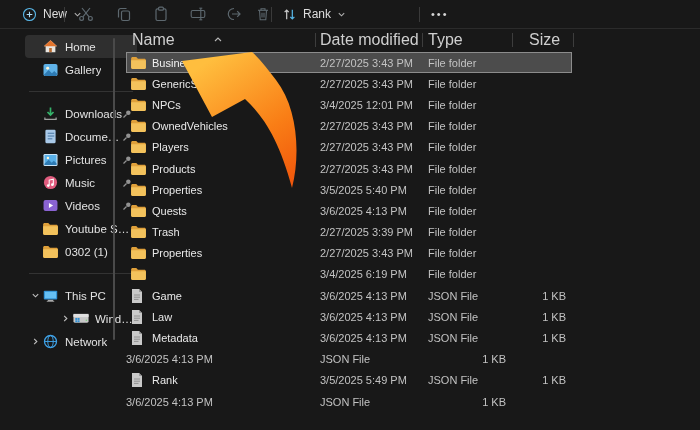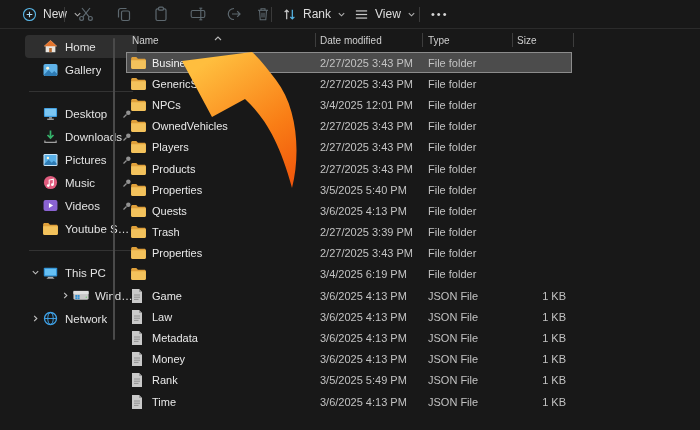--- a/index.html
+++ b/index.html
@@ -25,24 +25,24 @@
   .side-item.sel{background:#2f2f2f;}
   .side-item.indent{margin-left:34px;}
   .chev-slot{width:14px;min-width:14px;display:flex;justify-content:center;align-items:center;}
   .side-icon{width:17px;min-width:17px;display:flex;align-items:center;justify-content:center;margin-right:6px;}
   .side-label{overflow:hidden;text-overflow:ellipsis;}
   .pin{margin-left:auto;margin-right:2px;display:flex;align-items:center;opacity:.85;}
   .side-divider{height:1px;background:#333;margin:10px 8px;}
   .side-scroll{position:absolute;left:113px;top:38px;width:2px;height:302px;background:#4a4a4a;border-radius:2px;}
   
   .list{position:absolute;left:126px;top:30px;width:446px;z-index:5;}
-  .header-row{position:relative;height:20px;display:grid;grid-template-columns:194px 108px 84px 60px;align-items:center;font-size:10px;color:#cfcfcf;}
+  .header-row{position:relative;height:20px;display:grid;grid-template-columns:194px 108px 84px 60px;align-items:center;font-size:16px;color:#cfcfcf;}
   .hcell{padding-left:0;}
   .hcell.namecol{padding-left:6px;position:relative;}
-  .hcell.sizecol{padding-left:5px;}
+  .hcell.sizecol{padding-left:17px;}
   .sortasc{position:absolute;left:88px;top:-3px;}
   .csep{position:absolute;top:3px;width:1px;height:14px;background:#3d3d3d;}
   .c1{left:189px}.c2{left:296px}.c3{left:386px}.c4{left:447px}
   .rows{margin-top:2px;}
   .row{height:21.2px;display:grid;grid-template-columns:194px 108px 84px 60px;align-items:center;font-size:11px;color:#c2c2c2;}
   .row .name-cell{display:flex;align-items:center;gap:6px;padding-left:5px;color:#e8e8e8;overflow:hidden;white-space:nowrap;}
   .row .file-icon{display:flex;align-items:center;width:15px;min-width:15px;}
   .row .size-cell{text-align:right;padding-right:6px;}
   .row.selected{background:#4c4c4c;outline:1px solid #8c8c8c;outline-offset:-1px;}
   .row.selected .name-cell{color:#f2f2f2;}
@@ -132,35 +132,20 @@
           <path d="M11 3 V12.8 M8.8 10.6 L11 12.8 L13.2 10.6" stroke="#58b7e8"></path>
         </svg>
     </span>
     <span>Rank</span>
     <span class="tbi">
       <svg width="9" height="9" viewBox="0 0 10 10">
           <path d="M2 3.5 L5 6.5 L8 3.5" stroke="#b0b0b0" stroke-width="1.2" fill="none"></path>
         </svg>
     </span>
   </button>
-  <button class="tb b-view">
-    <span class="tbi">
-      <svg width="15" height="15" viewBox="0 0 16 16" stroke="#c9c9c9" stroke-width="1.3">
-          <line x1="2" y1="4.2" x2="14" y2="4.2"></line>
-          <line x1="2" y1="8" x2="14" y2="8"></line>
-          <line x1="2" y1="11.8" x2="14" y2="11.8"></line>
-        </svg>
-    </span>
-    <span>View</span>
-    <span class="tbi">
-      <svg width="9" height="9" viewBox="0 0 10 10">
-          <path d="M2 3.5 L5 6.5 L8 3.5" stroke="#b0b0b0" stroke-width="1.2" fill="none"></path>
-        </svg>
-    </span>
-  </button>
   <div class="sep s3"></div>
   <button class="tb b-more">
     <span>•••</span>
   </button>
 </div>
 
 <div class="sidebar">
   <div>
       <div class="side-item sel">
         <span class="chev-slot"></span>
@@ -182,53 +167,55 @@
             <path d="M1 12.5 L6 7.5 L9.5 11 L12 8.5 L15 11.5 V12 C15 13.1 14.1 14 13 14 H3 C1.9 14 1 13.1 1 12 Z" fill="#2e7bb4"></path>
           </svg>
         </span>
         <span class="side-label">Gallery</span>
       </div>
       <div class="side-divider"></div>
       <div class="side-item">
         <span class="chev-slot"></span>
         <span class="side-icon">
           <svg width="15" height="15" viewBox="0 0 16 16">
-            <rect x="1" y="2" width="14" height="9.6" rx="1" fill="#3f9ee0"></rect>
-            <rect x="2.1" y="3.1" width="11.8" height="7.4" fill="#7cc6f2"></rect>
-            <rect x="6.5" y="11.8" width="3" height="1.7" fill="#9a9a9a"></rect>
-            <rect x="4.5" y="13.5" width="7" height="1.2" fill="#bdbdbd"></rect>
-          </svg>
-        </span>
-        <span class="side-label">Desktop</span>
-        <span class="pin">
-          <svg width="10" height="10" viewBox="0 0 12 12">
-            <circle cx="7.6" cy="4.4" r="2.7" fill="#a8a8a8"></circle>
-            <line x1="5.4" y1="6.6" x2="1.8" y2="10.2" stroke="#a8a8a8" stroke-width="1.4"></line>
-          </svg>
-        </span>
-      </div>
-      <div class="side-item">
-        <span class="chev-slot"></span>
-        <span class="side-icon">
-          <svg width="15" height="15" viewBox="0 0 16 16">
             <path d="M8 1.5 V9.5 M4.8 6.4 L8 9.7 L11.2 6.4" stroke="#35b26a" stroke-width="1.8" fill="none"></path>
             <path d="M2 12.2 V14.2 H14 V12.2" stroke="#a0a0a0" stroke-width="1.3" fill="none"></path>
           </svg>
         </span>
         <span class="side-label">Downloads</span>
         <span class="pin">
           <svg width="10" height="10" viewBox="0 0 12 12">
             <circle cx="7.6" cy="4.4" r="2.7" fill="#a8a8a8"></circle>
             <line x1="5.4" y1="6.6" x2="1.8" y2="10.2" stroke="#a8a8a8" stroke-width="1.4"></line>
           </svg>
         </span>
       </div>
       <div class="side-item">
         <span class="chev-slot"></span>
         <span class="side-icon">
+          <svg width="13" height="15" viewBox="0 0 14 16">
+            <rect x="1.5" y="0.8" width="11" height="14.4" rx="1.2" fill="#a9c9e8"></rect>
+            <g stroke="#3f6f9f" stroke-width="1">
+              <line x1="4" y1="4.5" x2="11" y2="4.5"></line>
+              <line x1="4" y1="7.5" x2="11" y2="7.5"></line>
+              <line x1="4" y1="10.5" x2="9" y2="10.5"></line>
+            </g>
+          </svg>
+        </span>
+        <span class="side-label">Documents</span>
+        <span class="pin">
+          <svg width="10" height="10" viewBox="0 0 12 12">
+            <circle cx="7.6" cy="4.4" r="2.7" fill="#a8a8a8"></circle>
+            <line x1="5.4" y1="6.6" x2="1.8" y2="10.2" stroke="#a8a8a8" stroke-width="1.4"></line>
+          </svg>
+        </span>
+      </div>
+      <div class="side-item">
+        <span class="chev-slot"></span>
+        <span class="side-icon">
           <svg width="15" height="14" viewBox="0 0 16 15">
             <rect x="0.5" y="1" width="15" height="13" rx="1.5" fill="#cfe8fa"></rect>
             <rect x="1.6" y="2.1" width="12.8" height="10.8" fill="#59b0e8"></rect>
             <circle cx="5.2" cy="5.3" r="1.3" fill="#fdf6d8"></circle>
             <path d="M1.6 11.5 L6 7.3 L9.3 10.4 L11.5 8.3 L14.4 11 V12.9 H1.6 Z" fill="#2e7bb4"></path>
           </svg>
         </span>
         <span class="side-label">Pictures</span>
         <span class="pin">
           <svg width="10" height="10" viewBox="0 0 12 12">
@@ -273,20 +260,30 @@
       </div>
       <div class="side-item">
         <span class="chev-slot"></span>
         <span class="side-icon">
           <svg width="15" height="12" viewBox="0 0 16 13">
             <path fill="#dfa03a" d="M0 1.6 C0 .7 .7 0 1.6 0 H5.6 L7.4 1.8 H14.4 C15.3 1.8 16 2.5 16 3.4 V11.4 C16 12.3 15.3 13 14.4 13 H1.6 C.7 13 0 12.3 0 11.4 Z"></path>
             <path fill="#f3c25c" d="M0 3.6 H16 V11.4 C16 12.3 15.3 13 14.4 13 H1.6 C.7 13 0 12.3 0 11.4 Z"></path>
           </svg>
         </span>
         <span class="side-label">Youtube Shorts</span>
+      </div>
+      <div class="side-item">
+        <span class="chev-slot"></span>
+        <span class="side-icon">
+          <svg width="15" height="12" viewBox="0 0 16 13">
+            <path fill="#dfa03a" d="M0 1.6 C0 .7 .7 0 1.6 0 H5.6 L7.4 1.8 H14.4 C15.3 1.8 16 2.5 16 3.4 V11.4 C16 12.3 15.3 13 14.4 13 H1.6 C.7 13 0 12.3 0 11.4 Z"></path>
+            <path fill="#f3c25c" d="M0 3.6 H16 V11.4 C16 12.3 15.3 13 14.4 13 H1.6 C.7 13 0 12.3 0 11.4 Z"></path>
+          </svg>
+        </span>
+        <span class="side-label">0302 (1)</span>
       </div>
       <div class="side-divider"></div>
       <div class="side-item">
         <span class="chev-slot">
           <svg width="9" height="9" viewBox="0 0 10 10">
             <path d="M2 3.5 L5 6.5 L8 3.5" stroke="#c0c0c0" stroke-width="1.2" fill="none"></path>
           </svg>
         </span>
         <span class="side-icon">
           <svg width="15" height="14" viewBox="0 0 16 15">
@@ -561,72 +558,44 @@
               </g>
             </svg>
           </span>
           <span class="fname">Metadata</span>
         </span>
         <span class="cell date-cell">3/6/2025 4:13 PM</span>
         <span class="cell type-cell">JSON File</span>
         <span class="cell size-cell">1 KB</span>
       </div>
       <div class="row">
+        <span class="cell date-cell">3/6/2025 4:13 PM</span>
+        <span class="cell type-cell">JSON File</span>
+        <span class="cell size-cell">1 KB</span>
+      </div>
+      <div class="row">
         <span class="cell name-cell">
           <span class="file-icon">
             <svg width="12" height="14" viewBox="0 0 12 14">
               <path fill="#c9c9c9" d="M1 0 H8 L11 3 V14 H1 Z"></path>
               <path fill="#9a9a9a" d="M8 0 L11 3 H8 Z"></path>
               <g stroke="#8b8b8b" stroke-width="0.9">
                 <line x1="3" y1="6" x2="9" y2="6"></line>
                 <line x1="3" y1="8.2" x2="9" y2="8.2"></line>
                 <line x1="3" y1="10.4" x2="7.5" y2="10.4"></line>
               </g>
             </svg>
           </span>
-          <span class="fname">Money</span>
-        </span>
-        <span class="cell date-cell">3/6/2025 4:13 PM</span>
-        <span class="cell type-cell">JSON File</span>
-        <span class="cell size-cell">1 KB</span>
-      </div>
-      <div class="row">
-        <span class="cell name-cell">
-          <span class="file-icon">
-            <svg width="12" height="14" viewBox="0 0 12 14">
-              <path fill="#c9c9c9" d="M1 0 H8 L11 3 V14 H1 Z"></path>
-              <path fill="#9a9a9a" d="M8 0 L11 3 H8 Z"></path>
-              <g stroke="#8b8b8b" stroke-width="0.9">
-                <line x1="3" y1="6" x2="9" y2="6"></line>
-                <line x1="3" y1="8.2" x2="9" y2="8.2"></line>
-                <line x1="3" y1="10.4" x2="7.5" y2="10.4"></line>
-              </g>
-            </svg>
-          </span>
           <span class="fname">Rank</span>
         </span>
         <span class="cell date-cell">3/5/2025 5:49 PM</span>
         <span class="cell type-cell">JSON File</span>
         <span class="cell size-cell">1 KB</span>
       </div>
       <div class="row">
-        <span class="cell name-cell">
-          <span class="file-icon">
-            <svg width="12" height="14" viewBox="0 0 12 14">
-              <path fill="#c9c9c9" d="M1 0 H8 L11 3 V14 H1 Z"></path>
-              <path fill="#9a9a9a" d="M8 0 L11 3 H8 Z"></path>
-              <g stroke="#8b8b8b" stroke-width="0.9">
-                <line x1="3" y1="6" x2="9" y2="6"></line>
-                <line x1="3" y1="8.2" x2="9" y2="8.2"></line>
-                <line x1="3" y1="10.4" x2="7.5" y2="10.4"></line>
-              </g>
-            </svg>
-          </span>
-          <span class="fname">Time</span>
-        </span>
         <span class="cell date-cell">3/6/2025 4:13 PM</span>
         <span class="cell type-cell">JSON File</span>
         <span class="cell size-cell">1 KB</span>
       </div>
     </div>
 </div>
 
 <svg class="callout" viewBox="0 0 700 430">
   <defs>
     <linearGradient id="arrowGrad" gradientUnits="userSpaceOnUse" x1="210" y1="60" x2="300" y2="195">

